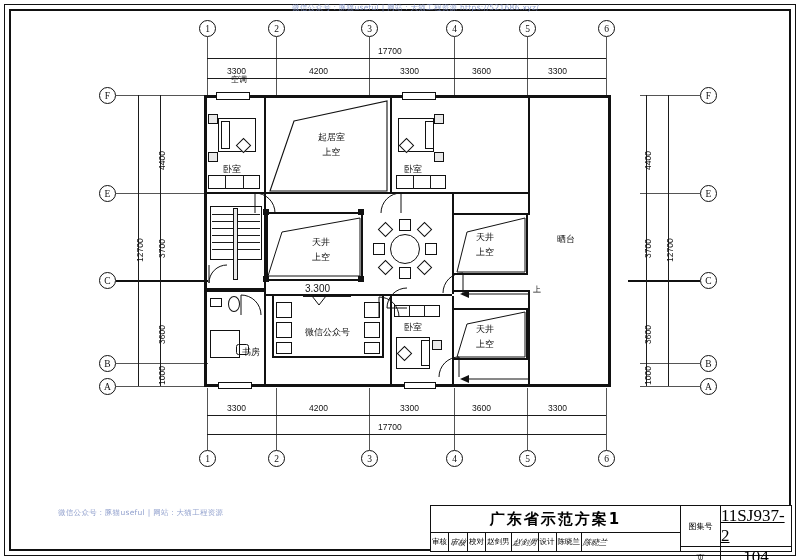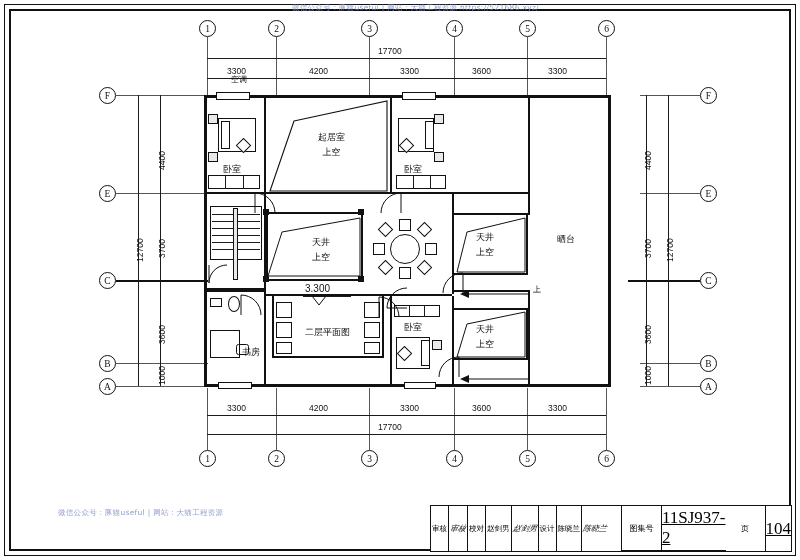--- a/index.html
+++ b/index.html
@@ -114,21 +114,21 @@
     font-family:"DejaVu Sans","Liberation Sans",sans-serif;
     padding:0 1px;
   }
   .tb-cell:last-child{ border-right:none; }
   .tb-sig{
     font-family:"Liberation Serif", serif;
     font-style:italic; font-size:8px; color:#111;
     transform:skewX(-12deg);
   }
   .tb-right{
-    flex:1; display:flex; flex-direction:row;justify-content:space-between;
+    flex:1; display:flex; flex-direction:column;justify-content:space-between;
   }
   .tb-r-row{
     flex:1; display:flex; border-bottom:1.2px solid #111;
   }
   .tb-r-row:last-child{ border-bottom:none; }
   .tb-lbl{
     width:40px; border-right:1.2px solid #111;
     display:flex; align-items:center; justify-content:center;
     font-size:8px;
     font-family:"DejaVu Sans","Liberation Sans",sans-serif;
@@ -375,21 +375,21 @@
     </svg>
     <div class="rl" style="left:242px;top:345px;">书房</div>
     <div class="box" style="left:218px;top:382px;width:34px;height:7px;"></div>
 
     <div class="box" style="left:276px;top:302px;width:16px;height:16px;"></div>
     <div class="box" style="left:276px;top:322px;width:16px;height:16px;"></div>
     <div class="box" style="left:276px;top:342px;width:16px;height:12px;"></div>
     <div class="box" style="left:364px;top:302px;width:16px;height:16px;"></div>
     <div class="box" style="left:364px;top:322px;width:16px;height:16px;"></div>
     <div class="box" style="left:364px;top:342px;width:16px;height:12px;"></div>
-    <div class="rl" style="left:305px;top:325px;">二层平面图</div>
+    <div class="rl" style="left:305px;top:325px;">微信公众号</div>
 
     <div class="box" style="left:394px;top:305px;width:46px;height:12px;"></div>
     <div class="ln v" style="left:409px;top:305px;height:12px;"></div>
     <div class="ln v" style="left:424px;top:305px;height:12px;"></div>
     <div class="rl" style="left:404px;top:320px;">卧室</div>
     <div class="box" style="left:396px;top:337px;width:34px;height:32px;"></div>
     <div class="box" style="left:421px;top:340px;width:9px;height:26px;"></div>
     <div class="dia" style="left:399px;top:348px;width:11px;height:11px;"></div>
     <div class="boxg" style="left:432px;top:340px;width:10px;height:10px;"></div>
     <div class="box" style="left:404px;top:382px;width:32px;height:7px;"></div>
@@ -436,20 +436,21 @@
     </svg>
     <svg width="22" height="22" style="position:absolute;left:438px;top:356px;">
       <path d="M21,1 A20,20 0 0 0 1,21" fill="none" stroke="#111" stroke-width="1"></path>
       <line x1="21" y1="1" x2="21" y2="21" stroke="#111" stroke-width="1"></line>
     </svg>
 
   </div>
 
   <div id="titleblock">
     <div class="tb-main">
+      <div class="tb-name">广东省示范方案1</div>
       <div class="tb-sign">
         <div class="tb-cell">审核</div>
         <div class="tb-cell">
             <span class="tb-sig">审核</span>
           </div>
         <div class="tb-cell">校对</div>
         <div class="tb-cell">赵剑男</div>
         <div class="tb-cell">
             <span class="tb-sig">赵剑男</span>
           </div>

